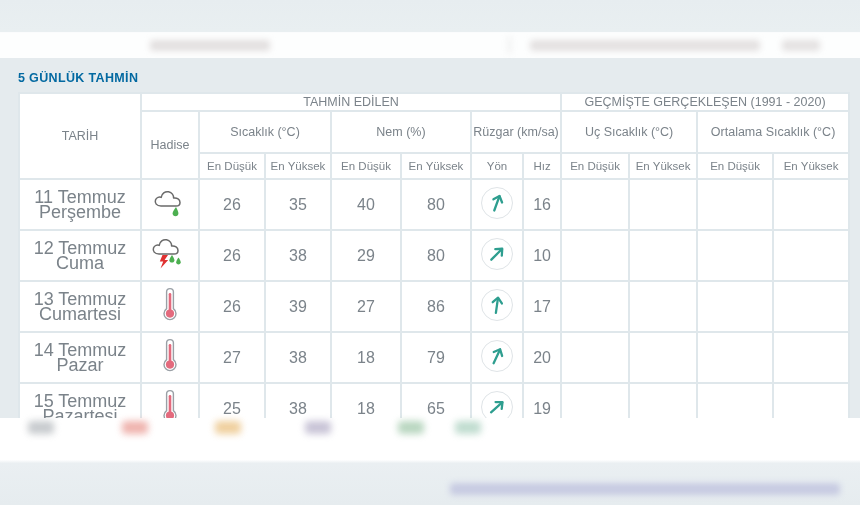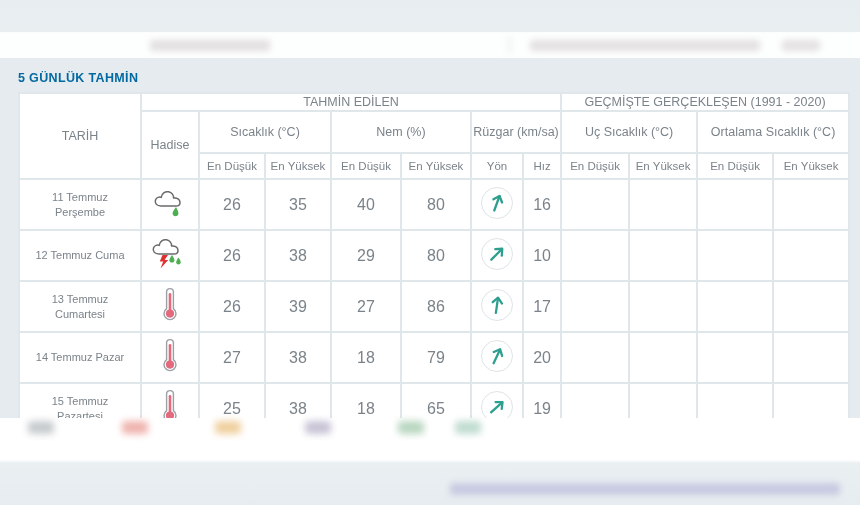--- a/index.html
+++ b/index.html
@@ -72,21 +72,21 @@
   th.tarih { font-size: 12.5px; color: #7b838a; }
   th.hadise { font-size: 12.5px; color: #7b838a; }
 
   .c-low   { color: #5a9bb0; }
   .c-high  { color: #d06f7f; }
   .c-hlow  { color: #e0b158; }
   .c-hhigh { color: #8f8fa8; }
   .c-wind  { color: #4fa389; }
 
   td.date {
-    font-size: 11px; color: #4a4a4a; height: 49px; line-height: 15px;
+    font-size: 18px; color: #4a4a4a; height: 49px; line-height: 15px;
     padding: 0 4px;
   }
   td.val { font-size: 16px; height: 49px; }
   td.icon { height: 49px; }
   td.blank { height: 49px; }
 
   .wind-circle {
     width: 30px; height: 30px; border-radius: 50%;
     border: 1.6px solid #dfe4e7; display: inline-block;
     position: relative;

